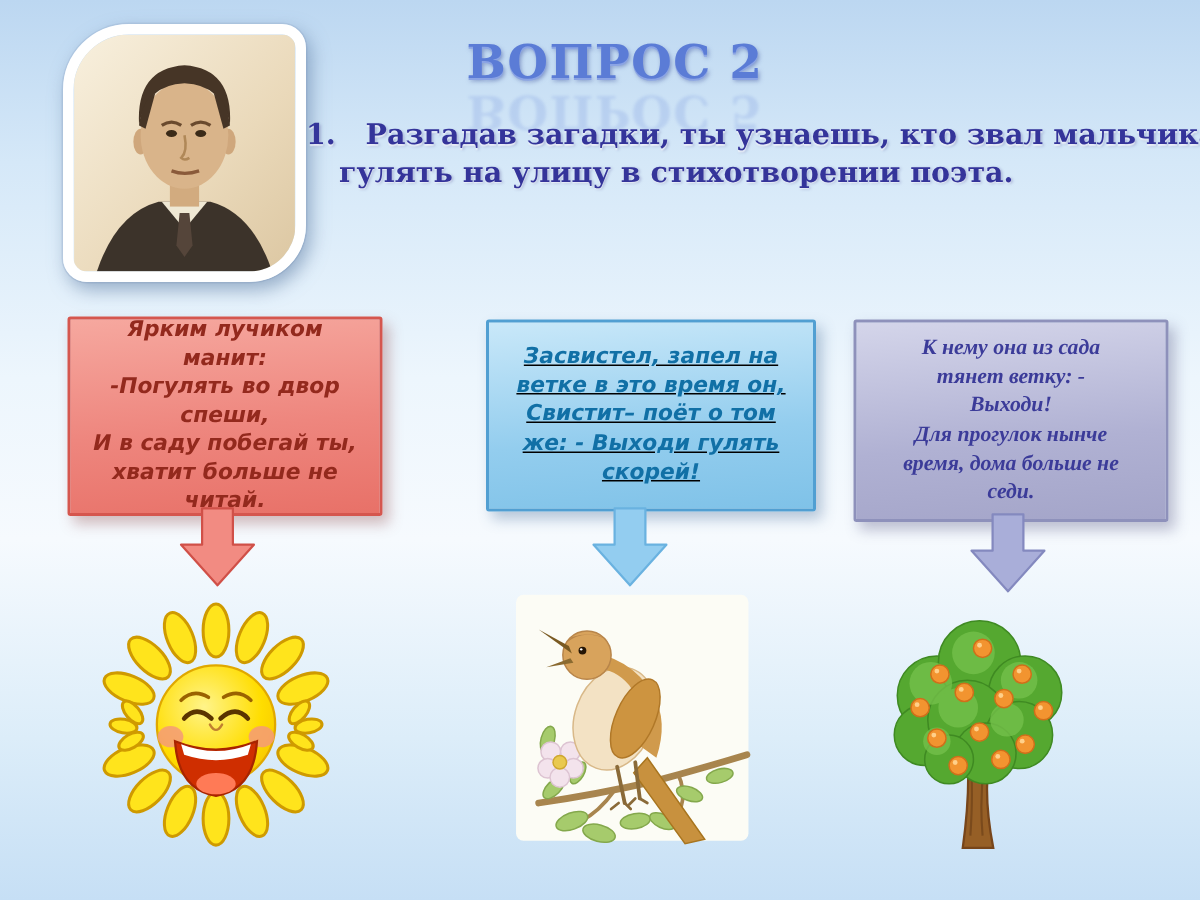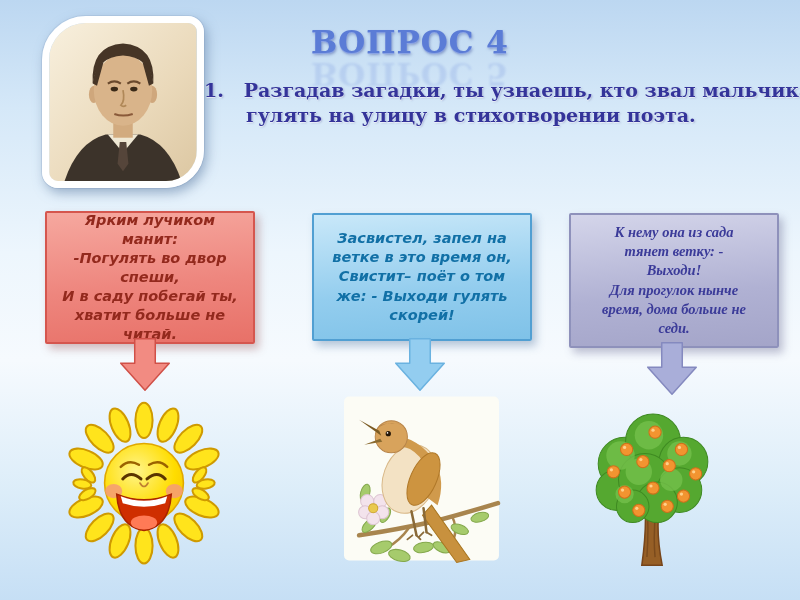--- a/index.html
+++ b/index.html
@@ -20,34 +20,34 @@
     color:#5b7cd6;text-shadow:0 1px 0 #8ba4e4,1px 2px 3px rgba(70,90,160,.55);}
   .title-reflection{position:absolute;left:270px;top:56px;width:280px;text-align:center;
     font-family:"DejaVu Serif",serif;font-weight:bold;font-size:31px;letter-spacing:1px;
     color:#5b7cd6;transform:scaleY(-1);opacity:.18;filter:blur(1px);pointer-events:none;}
 
   
   .questions{position:absolute;left:204px;top:78px;width:580px;
     font-family:"DejaVu Serif",serif;font-weight:bold;font-size:19px;line-height:25px;
     color:#34349a;text-shadow:0 1px 1px rgba(255,255,255,.75),1px 1px 2px rgba(60,60,140,.35);}
   .q-line{white-space:pre;}
-  .q-line.indent{padding-left:42px;}
+  .q-line.indent{padding-left:22px;}
 
   
   .card{position:absolute;display:flex;align-items:center;justify-content:center;
     text-align:center;border-radius:2px;}
   .card-text{font-style:italic;font-weight:bold;font-size:14.5px;line-height:1.32;
     white-space:pre-line;padding:4px 8px;}
   .card-sun{left:45px;top:211px;width:206px;height:129px;
     background:linear-gradient(175deg,#f6a89f 0%,#ee867e 55%,#e87168 100%);
     border:2px solid #d5564e;box-shadow:4px 5px 9px rgba(140,70,70,.35);}
   .card-sun .card-text{color:#93291d;}
-  .card-bird{left:312px;top:213px;width:216px;height:124px;
+  .card-bird{left:324px;top:213px;width:216px;height:124px;
     background:linear-gradient(175deg,#c9e8f9 0%,#93cdee 60%,#7fc2e8 100%);
-    border:2px solid #519fd2;box-shadow:4px 5px 9px rgba(60,100,145,.35);}
+    border:2px solid #519fd2;box-shadow:4px 5px 9px rgba(60,100,145,.35);text-decoration:underline;}
   .card-bird .card-text{color:#1170a6;}
   .card-tree{left:569px;top:213px;width:206px;height:131px;
     background:linear-gradient(175deg,#d4d5ea 0%,#b0b1d3 60%,#a4a5c9 100%);
     border:2px solid #8e91bb;box-shadow:4px 5px 9px rgba(80,80,125,.35);}
   .card-tree .card-text{color:#3b3b99;font-family:Liberation Serif, serif;}
 
   .arrow{position:absolute;width:56px;height:56px;}
   .arrow svg{display:block;width:100%;height:100%;}
   .arrow-1{left:117px;top:337px;}
   .arrow-2{left:392px;top:337px;}
@@ -86,21 +86,21 @@
       <path d="M96,56 Q94,40 86,36 L92,58 Z" fill="#463526"></path>
       <path d="M54,56 Q60,52 66,56" stroke="#6a4a2e" stroke-width="2" fill="none"></path>
       <path d="M72,56 Q78,52 84,56" stroke="#6a4a2e" stroke-width="2" fill="none"></path>
       <ellipse cx="60" cy="61" rx="3.4" ry="2.2" fill="#3a2a18"></ellipse>
       <ellipse cx="78" cy="61" rx="3.4" ry="2.2" fill="#3a2a18"></ellipse>
       <path d="M68,62 Q70,72 66,76 Q68,78 71,76" stroke="#b08858" stroke-width="1.6" fill="none"></path>
       <path d="M60,84 Q68,87 77,84" stroke="#8a5a3a" stroke-width="2" fill="none"></path>
     </svg>
   </div>
 
-  <div class="title">ВОПРОС 4</div>
+  <div class="title">ВОПРОС 2</div>
   <div class="title-reflection">ВОПРОС 5</div>
 
   <div class="questions">
     <div class="q-line">1.   Разгадав загадки, ты узнаешь, кто звал мальчика</div>
     <div class="q-line indent">гулять на улицу в стихотворении поэта.</div>
   </div>
 
   <div class="card card-sun">
     <div class="card-text">Ярким лучиком манит:
 -Погулять во двор

